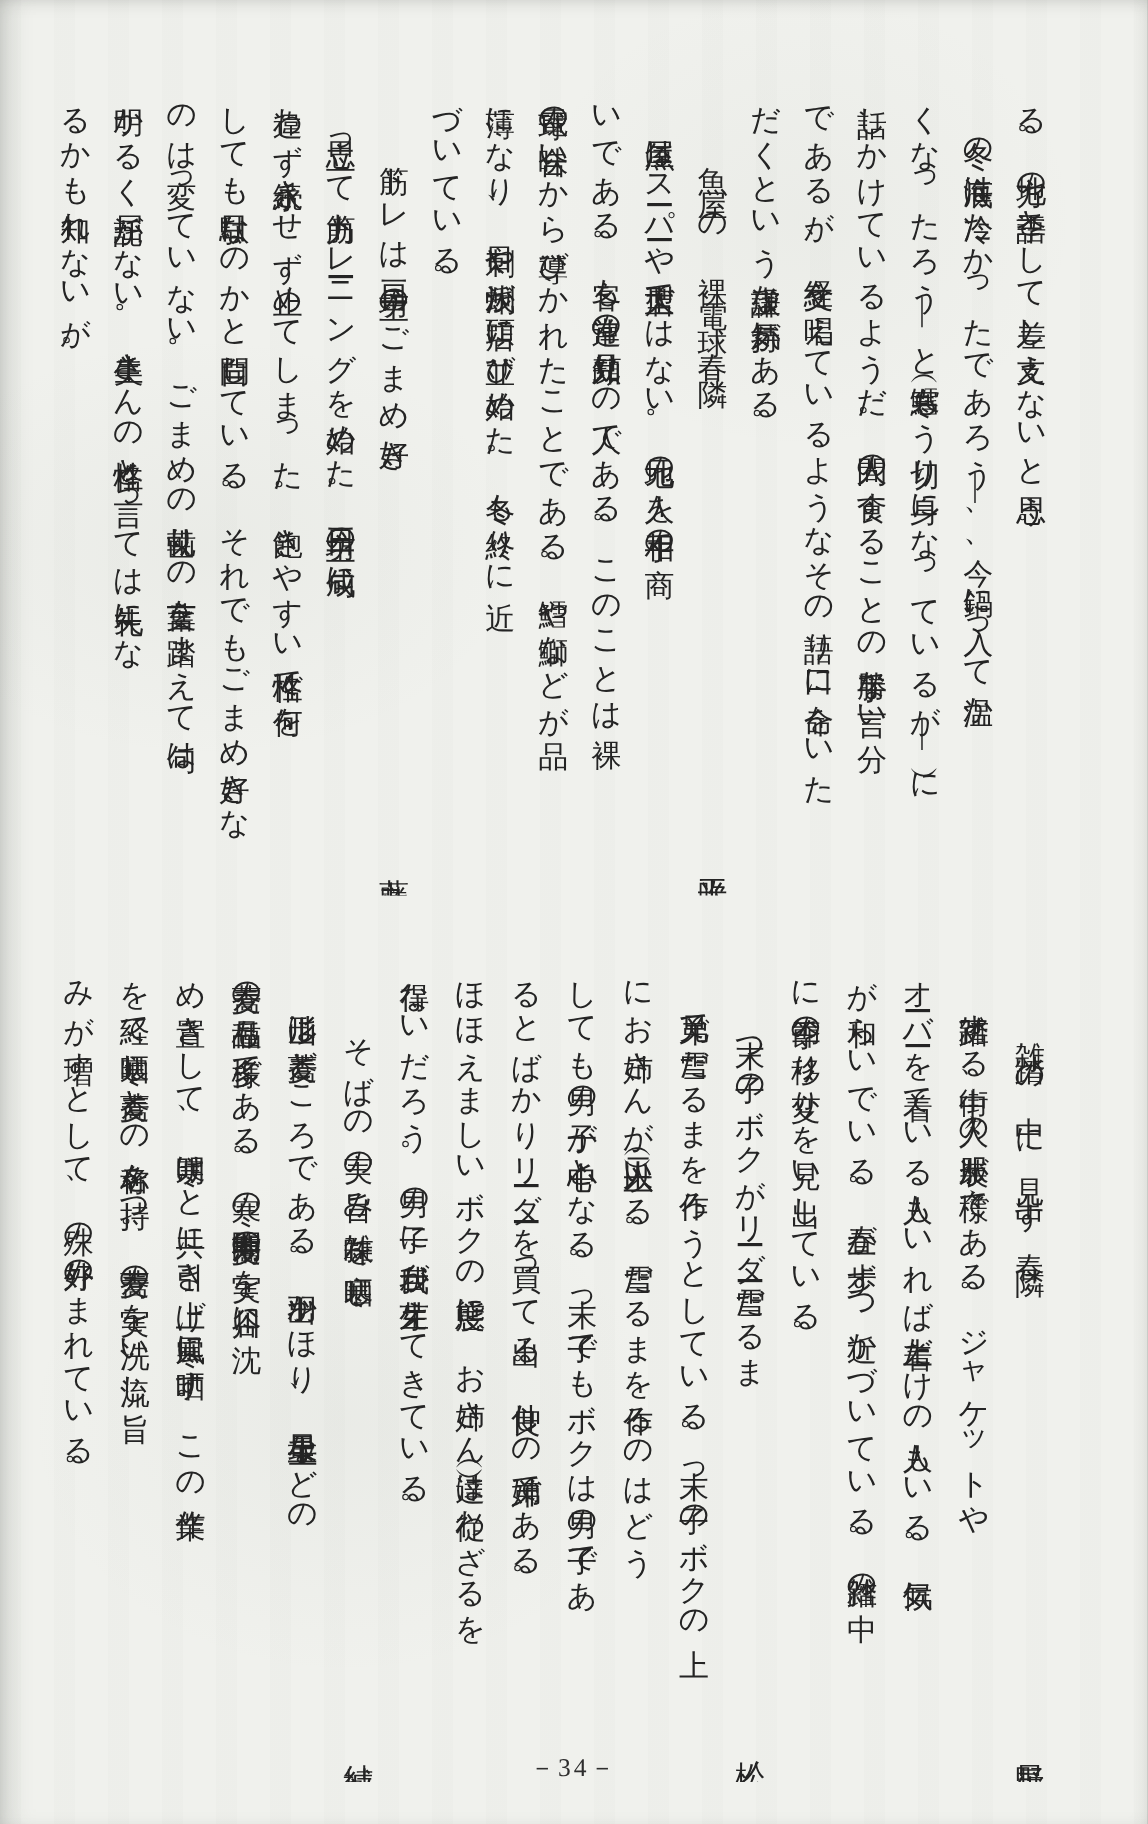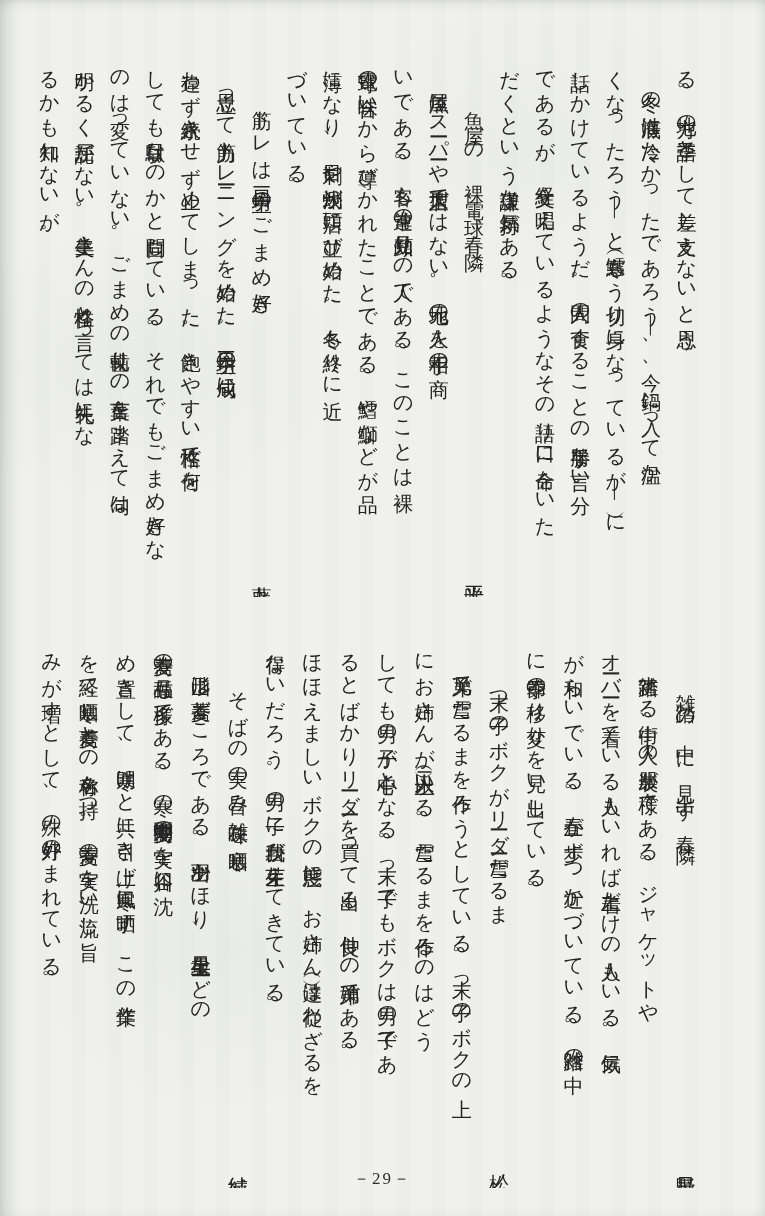--- a/index.html
+++ b/index.html
@@ -126,14 +126,14 @@
       <span class="haiku sp-c">そばの実の旨み雑味を寒晒し</span>
       <span class="author">結城　廿八</span>
     </div>
     <div class="col indent">山形は蕎麦どころである。出羽かほり、最上早生などの</div>
     <div class="col">蕎麦の品種も多様である。寒の期間中蕎麦の実を谷川に沈</div>
     <div class="col">め置きして、寒明けと共に引き上げ寒風に晒す。この作業</div>
     <div class="col">を経て寒晒し蕎麦との名称を持つ。蕎麦の実を洗い流し旨</div>
     <div class="col">みが増すとして、殊の外好のまれている。</div>
   </div>
 
-  <div class="page-number">－29－</div>
+  <div class="page-number">－34－</div>
 </div>
 
 </body></html>

